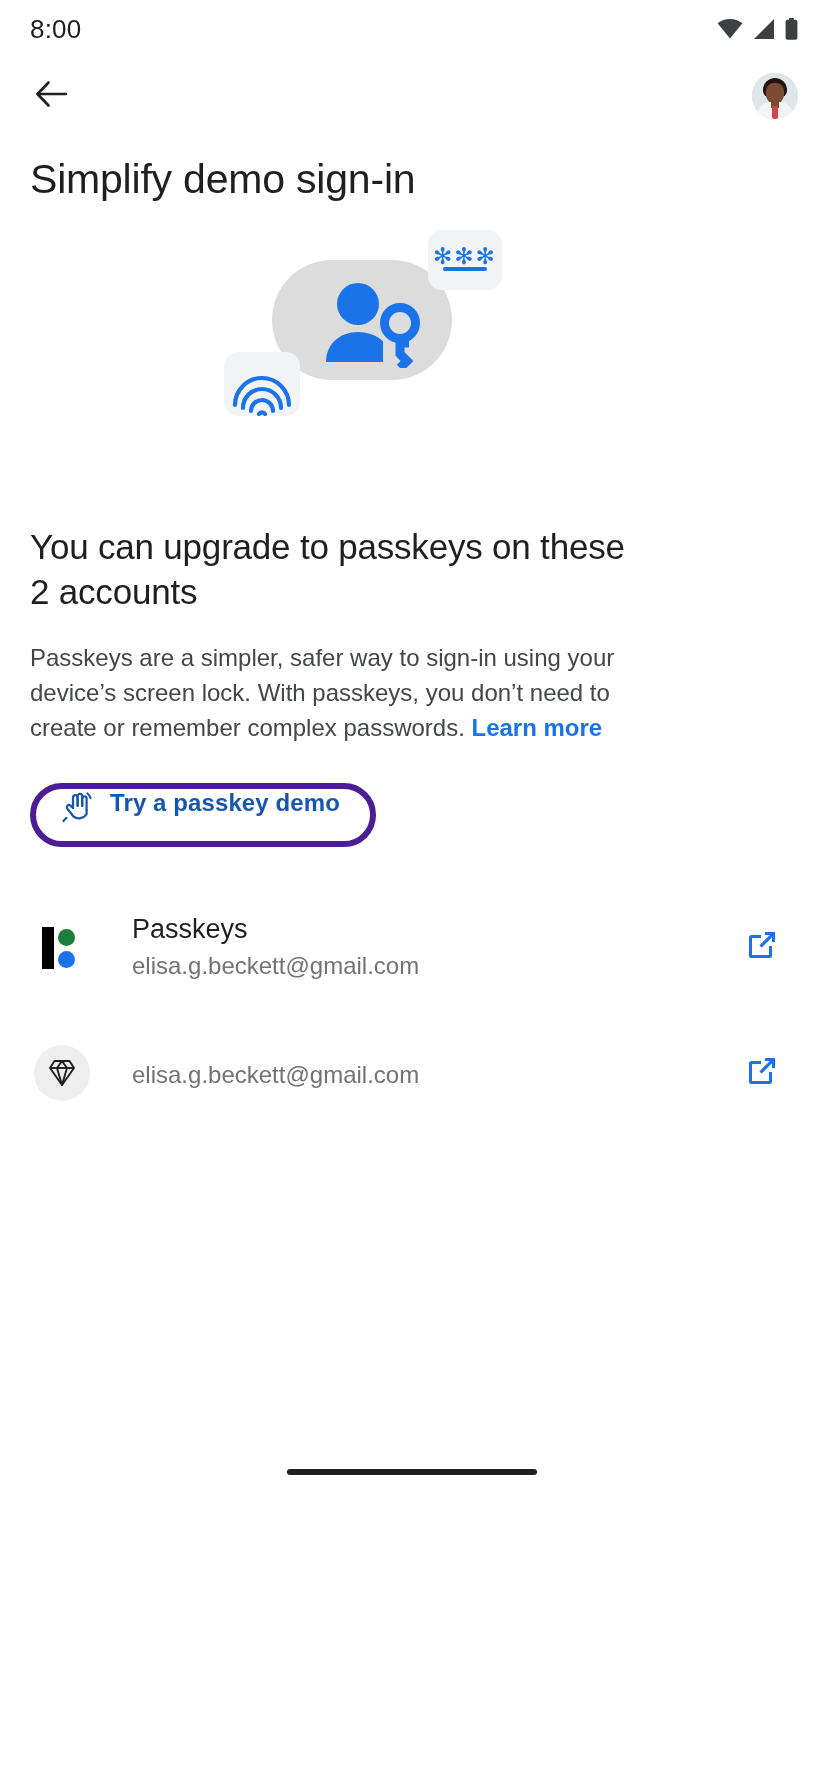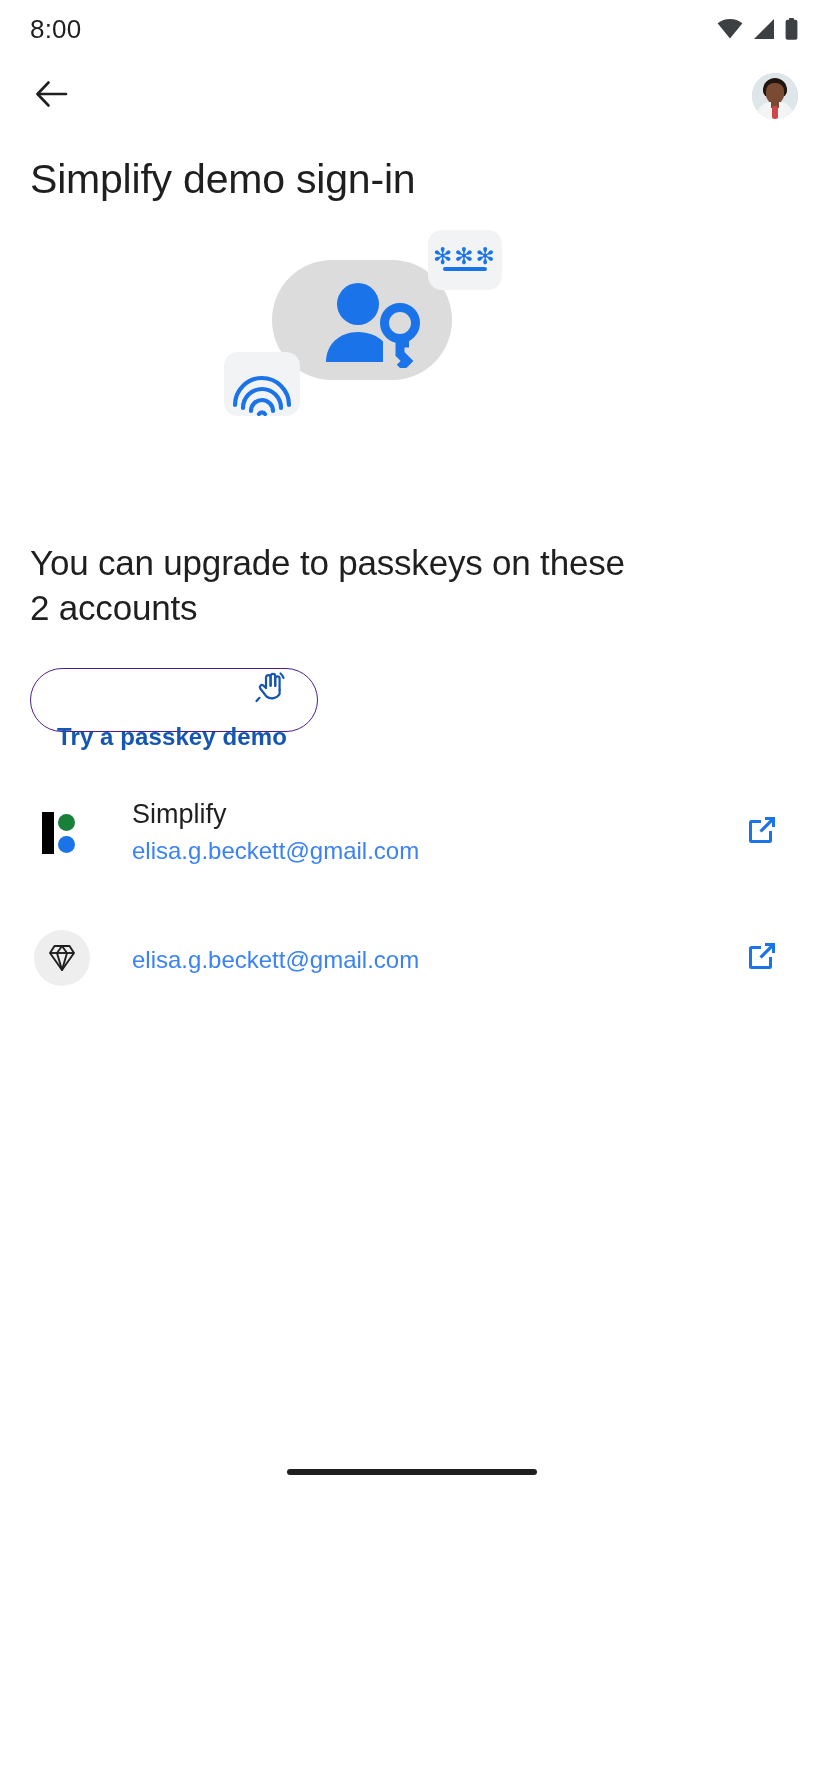--- a/index.html
+++ b/index.html
@@ -173,21 +173,21 @@
 
   
   .content {
     padding: 0 30px;
   }
   .headline {
     font-size: 35px;
     line-height: 45px;
     color: #1f1f1f;
     font-weight: 400;
-    margin-top: 68px;
+    margin-top: 52px;
     letter-spacing: -0.2px;
     max-width: 600px;
   }
   .body-text {
     font-size: 24px;
     line-height: 35px;
     color: #444746;
     margin-top: 26px;
     max-width: 620px;
   }
@@ -195,29 +195,28 @@
     color: #1a73e8;
     font-weight: 700;
     text-decoration: none;
     cursor: pointer;
   }
 
   
   .demo-btn {
     margin-top: 38px;
     display: inline-flex;
-    align-items: flex-end;
+    align-items: flex-start;
     gap: 16px;
     height: 64px;
     padding: 0 30px 0 26px;
-    border: 1px solid #4c1d95;
+    border: 6px solid #4c1d95;
     border-radius: 34px;
     background: #ffffff;
     cursor: pointer;
-    flex-direction: column;
   }
   .demo-btn .label {
     color: #1557b0;
     font-size: 24px;
     font-weight: 700;
     letter-spacing: 0.1px;
   }
 
   
   .account-list { margin-top: 54px; }
@@ -279,21 +278,21 @@
     min-width: 0;
   }
   .acct-name {
     font-size: 27px;
     line-height: 34px;
     color: #1f1f1f;
   }
   .acct-email {
     font-size: 24px;
     line-height: 32px;
-    color: #3b82f6;
+    color: #737373;
     margin-top: 4px;
   }
   .acct-action {
     flex: 0 0 56px;
     width: 56px;
     height: 56px;
     display: flex;
     align-items: center;
     justify-content: center;
     cursor: pointer;
@@ -396,20 +395,21 @@
         </span>
       </div>
 
     </div>
   </div>
 
   <div class="content">
 
     <h2 class="headline">You can upgrade to passkeys on these 2 accounts</h2>
 
+    <p class="body-text"><span>Passkeys are a simpler, safer way to sign-in using your device’s screen lock. With passkeys, you don’t need to create or remember complex passwords. </span><a class="learn-more">Learn more</a></p>
 
     <div class="demo-btn">
       <span>
         <svg width="32" height="34" viewBox="0 0 32 34">
           <g fill="none" stroke="#1557b0" stroke-width="2.2" stroke-linecap="round" stroke-linejoin="round">
             <path d="M11 19 L11 8.5 A2.3 2.3 0 0 1 15.6 8.5 L15.6 17"></path>
             <path d="M15.6 16.5 L15.6 7.2 A2.3 2.3 0 0 1 20.2 7.2 L20.2 17"></path>
             <path d="M20.2 17 L20.2 9.5 A2.2 2.2 0 0 1 24.6 9.5 L24.6 21"></path>
             <path d="M11 19 L8.2 16.4 A2.2 2.2 0 0 0 5.2 19.5 L11.5 27.5 A9 9 0 0 0 24.6 25 L24.6 21"></path>
             <path d="M25.5 4.5 A9 9 0 0 1 28.5 9"></path>
@@ -425,21 +425,21 @@
 
       <div class="account-row">
         <div class="acct-icon">
           <div class="tribank">
             <div class="bar"></div>
             <div class="dot-green"></div>
             <div class="dot-blue"></div>
           </div>
         </div>
         <div class="acct-text">
-          <div class="acct-name">Simplify</div>
+          <div class="acct-name">Passkeys</div>
           <div class="acct-email">elisa.g.beckett@gmail.com</div>
         </div>
         <div class="acct-action">
           <span>
             <svg width="36" height="36" viewBox="0 0 36 36">
               <path d="M5 10.5 A2.5 2.5 0 0 1 7.5 8 L17 8 L17 11 L8 11 L8 28 L25 28 L25 19 L28 19 L28 28.5 A2.5 2.5 0 0 1 25.5 31 L7.5 31 A2.5 2.5 0 0 1 5 28.5 Z" fill="#1a73e8"></path>
               <path d="M21 5 L31 5 L31 15 L28 15 L28 10.2 L17.6 20.6 L15.4 18.4 L25.8 8 L21 8 Z" fill="#1a73e8"></path>
             </svg>
           </span>
         </div>

